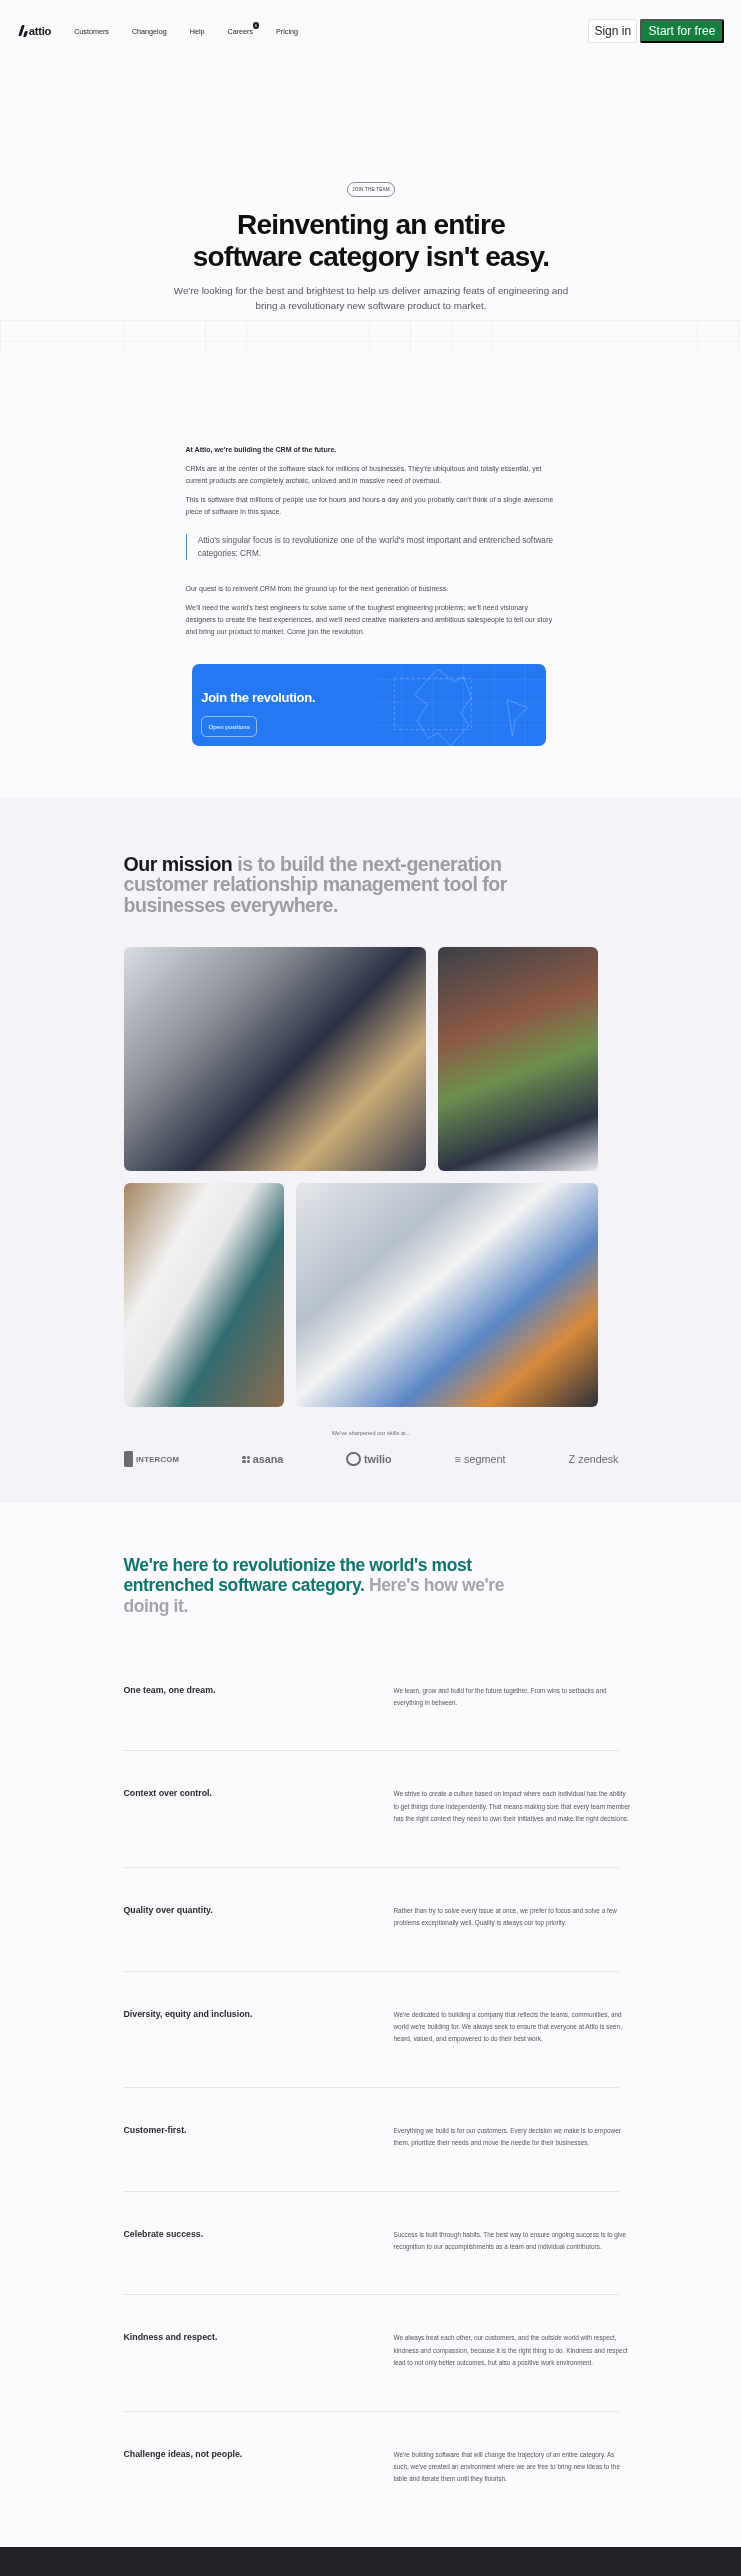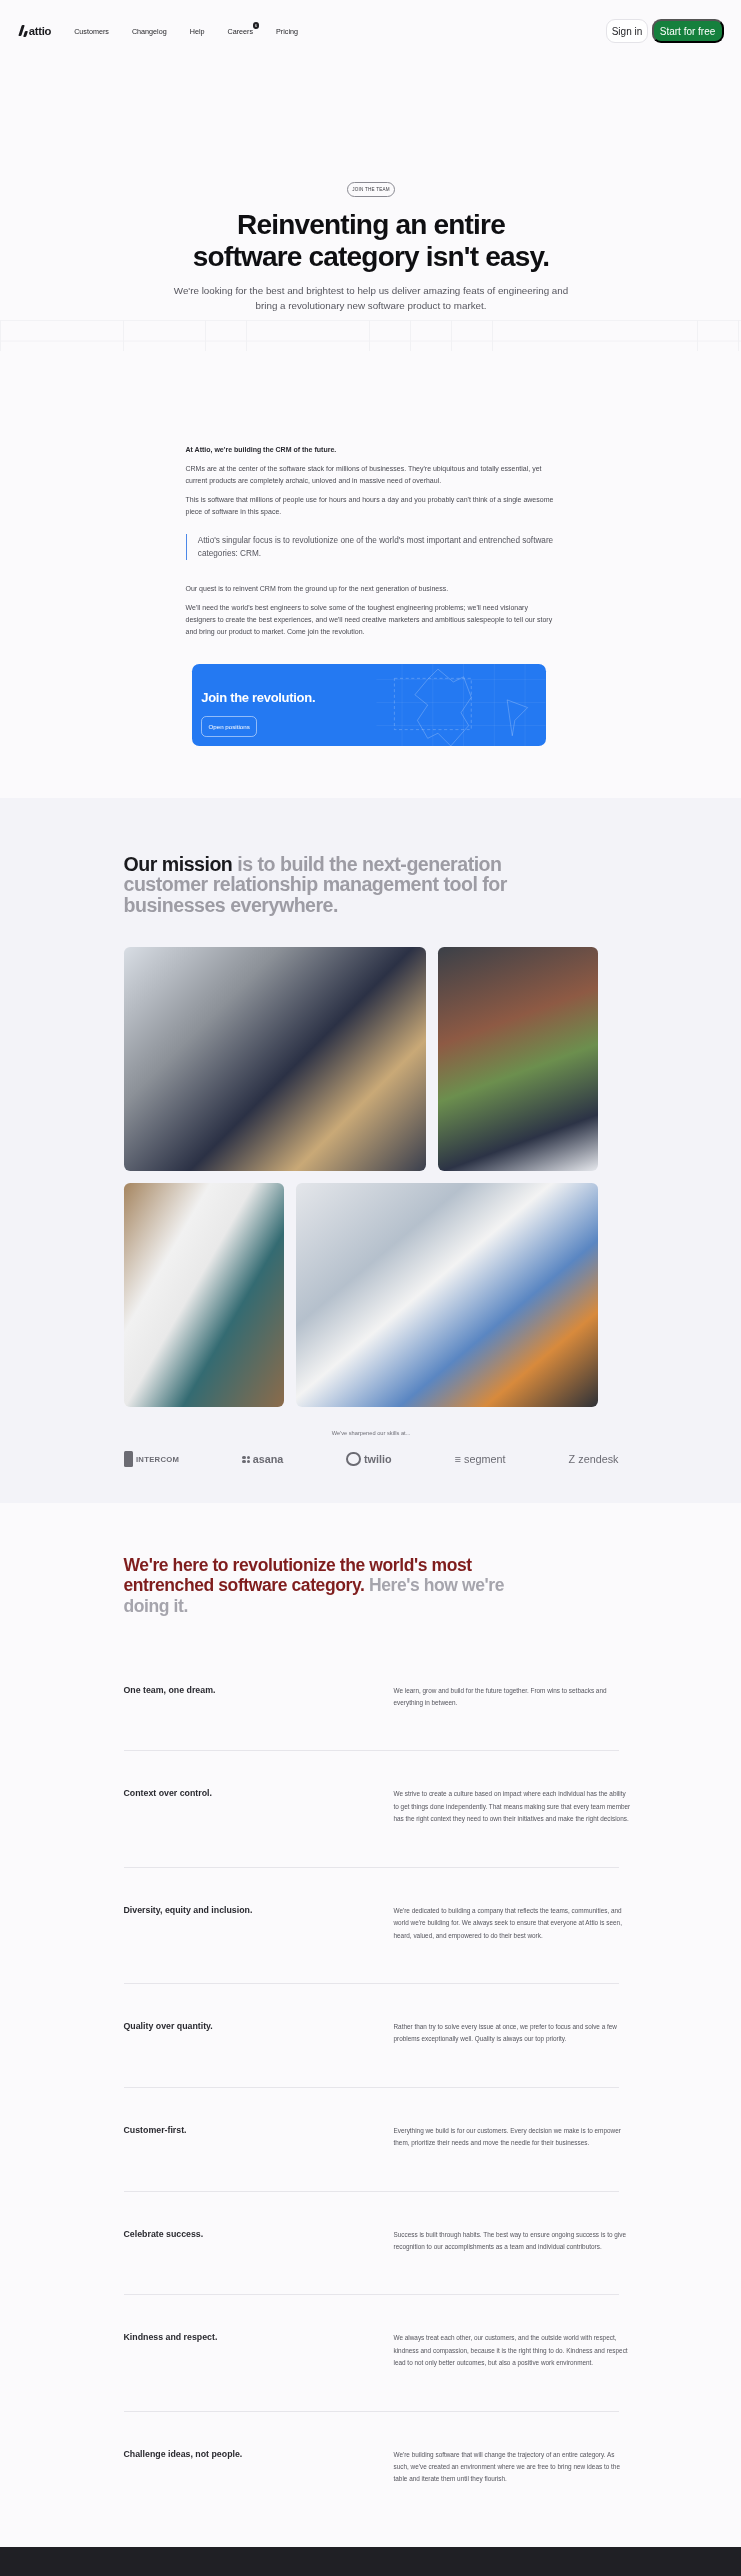--- a/index.html
+++ b/index.html
@@ -10,21 +10,21 @@
 .nav-left{display:flex;align-items:center;gap:23px}
 .logo{display:flex;align-items:center;gap:1px;font-weight:700;font-size:11.3px;letter-spacing:-0.3px;color:#1a1a1e}
 .logo-mark{width:9.3px;height:11.3px;position:relative}
 .logo-mark i{position:absolute;width:2.6px;height:11.3px;background:currentColor;border-radius:1px;transform:skewX(-18deg)}
 .logo-mark i:nth-child(1){left:1px}
 .logo-mark i:nth-child(2){left:5.2px;height:6.2px;top:5.2px}
 .nav-links{display:flex;gap:23px;font-size:7.2px;color:#1f1f23}
 .nav-link{position:relative;cursor:pointer}
 .badge-count{position:absolute;top:-4.6px;right:-6.2px;width:6.7px;height:6.7px;border-radius:50%;background:#1f1f23;color:#fff;font-size:4.1px;display:flex;align-items:center;justify-content:center}
 .nav-right{display:flex;gap:3.1px}
-.btn{border-radius:9px;font-size:10px;padding:0 5.2px;height:24px;display:flex;align-items:center;justify-content:center;cursor:pointer}
+.btn{border-radius:2px;font-size:12px;padding:0 5.2px;height:24px;display:flex;align-items:center;justify-content:center;cursor:pointer}
 .btn-ghost{border:0.5px solid #e4e3e8;background:#fff;color:#1f1f23;width:15.5px}
 .btn-dark{background:#15803d;color:#fff;width:24px}
 .nav .btn{height:24px}
 .nav .btn-ghost{width:15.5px;padding:0;width:auto;padding:0 5.2px}
 .nav .btn-dark{width:auto;padding:0 6.2px}
 
 .hero{position:relative;height:289px;text-align:center;background:#fbfafc;overflow:hidden}
 .hero-grid{position:absolute;left:0;right:0;top:258px;height:41px;background-image:linear-gradient(#ececf0 0.5px,transparent 0.5px),linear-gradient(90deg,#ececf0 0.5px,transparent 0.5px);background-size:41px 20.6px;opacity:.6}
 .pill{display:inline-block;border:0.5px solid #8a8a92;border-radius:8.2px;font-size:4.6px;padding:4.1px 4.1px;letter-spacing:0.2px;color:#3a3a40;margin-top:120px}
 .hero h1{font-size:28px;line-height:32px;font-weight:700;letter-spacing:-0.8px;color:#0f0f12;margin-top:12px}
@@ -164,39 +164,39 @@
         <div class="lg zen">
             <span>Z</span>
             <span>zendesk</span>
           </div>
       </div>
     </div>
   </div>
 </section>
 
 <section class="values wrap">
-  <h2><span style="color:#7f1d1d">We're here to revolutionize the world's most entrenched software category.</span><span> Here's how we're doing it.</span></h2>
+  <h2><span style="color:#0f766e">We're here to revolutionize the world's most entrenched software category.</span><span> Here's how we're doing it.</span></h2>
   <div class="vlist">
     <div class="vrow">
         <h4>One team, one dream.</h4>
         <p>We learn, grow and build for the future together. From wins to setbacks and everything in between.</p>
       </div>
     <div class="vrow">
         <h4>Context over control.</h4>
         <p>We strive to create a culture based on impact where each individual has the ability to get things done independently. That means making sure that every team member has the right context they need to own their initiatives and make the right decisions.</p>
       </div>
     <div class="vrow">
+        <h4>Quality over quantity.</h4>
+        <p>Rather than try to solve every issue at once, we prefer to focus and solve a few problems exceptionally well. Quality is always our top priority.</p>
+      </div>
+    <div class="vrow">
         <h4>Diversity, equity and inclusion.</h4>
         <p>We're dedicated to building a company that reflects the teams, communities, and world we're building for. We always seek to ensure that everyone at Attio is seen, heard, valued, and empowered to do their best work.</p>
       </div>
     <div class="vrow">
-        <h4>Quality over quantity.</h4>
-        <p>Rather than try to solve every issue at once, we prefer to focus and solve a few problems exceptionally well. Quality is always our top priority.</p>
-      </div>
-    <div class="vrow">
         <h4>Customer-first.</h4>
         <p>Everything we build is for our customers. Every decision we make is to empower them, prioritize their needs and move the needle for their businesses.</p>
       </div>
     <div class="vrow">
         <h4>Celebrate success.</h4>
         <p>Success is built through habits. The best way to ensure ongoing success is to give recognition to our accomplishments as a team and individual contributors.</p>
       </div>
     <div class="vrow">
         <h4>Kindness and respect.</h4>
         <p>We always treat each other, our customers, and the outside world with respect, kindness and compassion, because it is the right thing to do. Kindness and respect lead to not only better outcomes, but also a positive work environment.</p>

